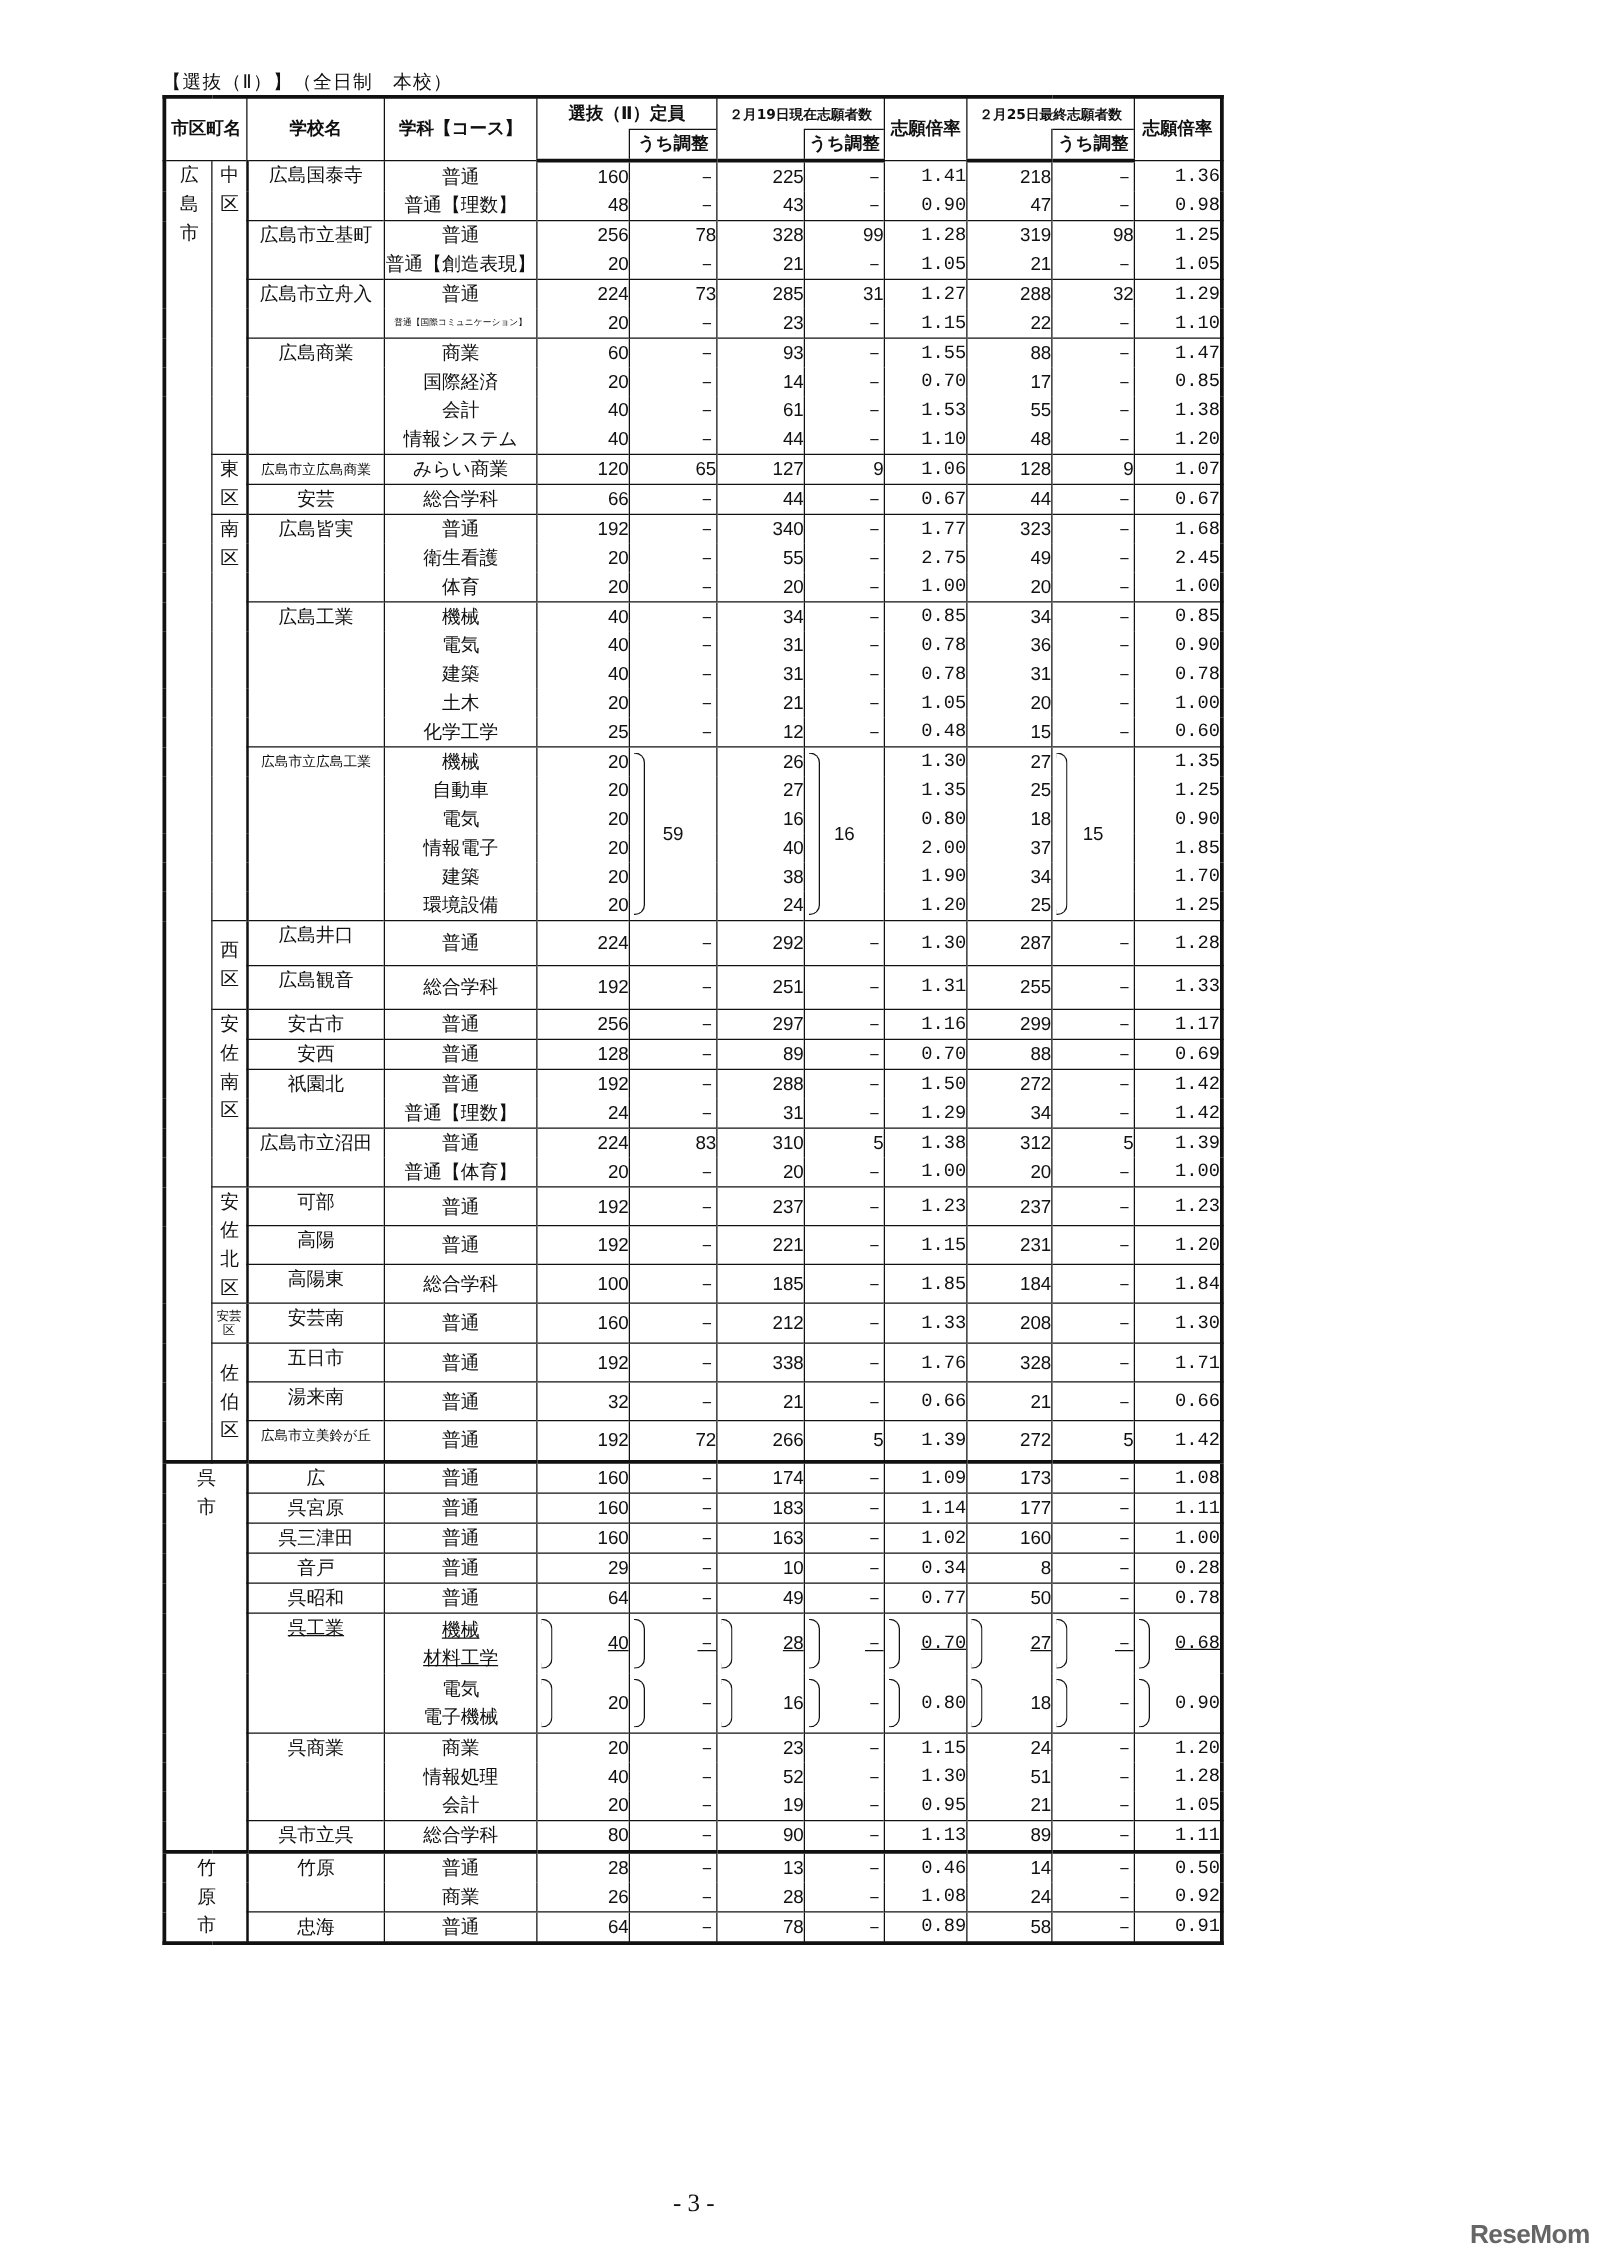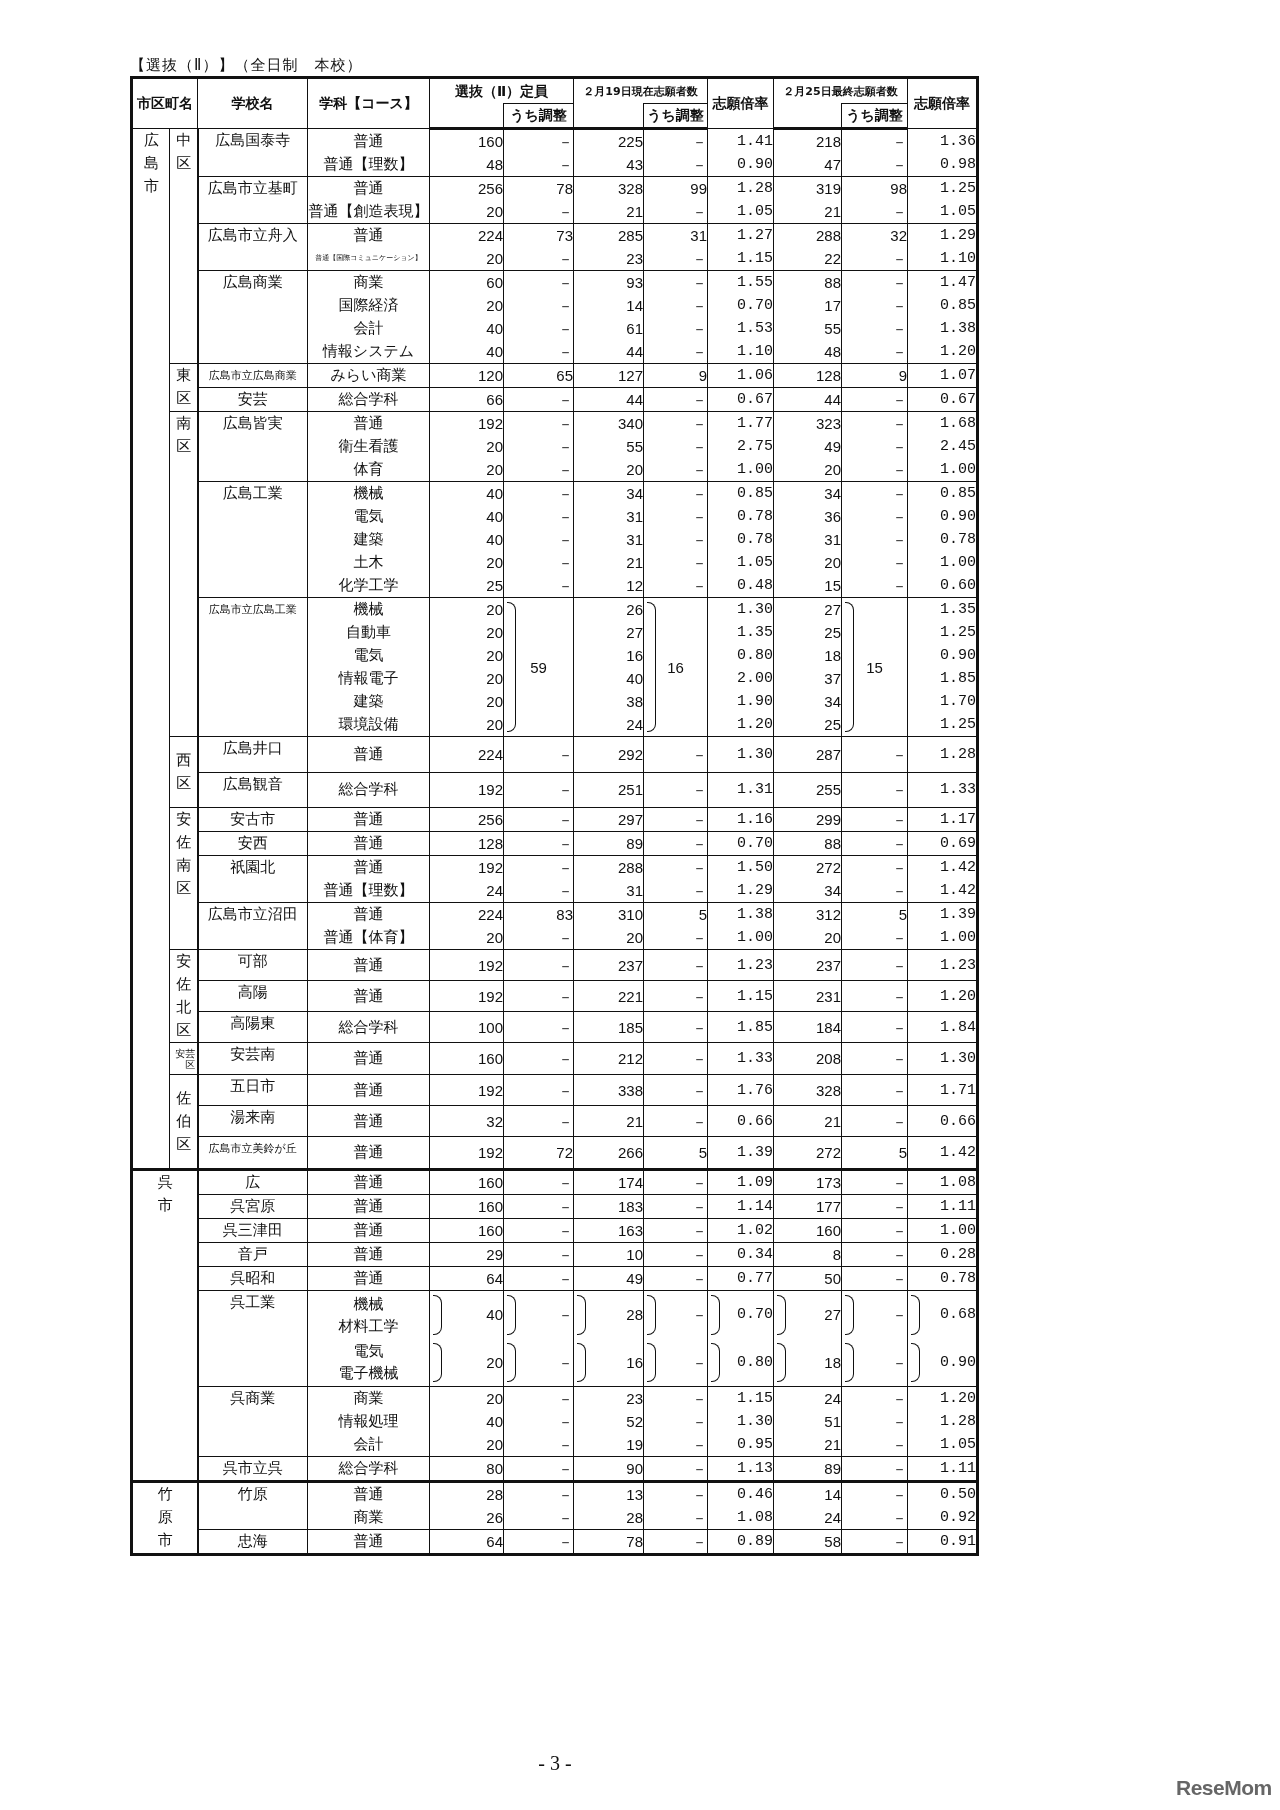--- a/index.html
+++ b/index.html
@@ -3,21 +3,21 @@
 <meta charset="utf-8">
 <style>
   html,body{margin:0;padding:0;background:#fff;}
   body{width:1280px;height:1810px;position:relative;font-family:"DejaVu Sans",sans-serif;color:#111;overflow:hidden;}
   .title{position:absolute;left:130px;top:56px;font-size:15px;letter-spacing:1px;}
   table.main{position:absolute;left:130px;top:76px;border-collapse:collapse;table-layout:fixed;border:3px solid #111;}
   table.main td, table.main th{padding:0;font-weight:normal;font-size:15px;height:23px;line-height:23px;overflow:hidden;white-space:nowrap;}
   table.main th{font-weight:bold;font-size:14px;text-align:center;border:1.5px solid #111;}
   .hdr-small{font-size:11px !important;}
   td.city{vertical-align:top;text-align:center;border-left:1.5px solid #111;border-right:1px solid #111;font-size:14px;line-height:17px;padding-top:3px;}
-  td.ward{vertical-align:top;text-align:right;border-right:2.5px solid #111;font-size:14px;line-height:17px;padding-top:3px;}
+  td.ward{vertical-align:top;text-align:center;border-right:2.5px solid #111;font-size:14px;line-height:17px;padding-top:3px;}
   td.school{text-align:center;border-right:1.5px solid #111;font-size:14px;vertical-align:top;}
   td.school.small{font-size:11px;}
   td.course{text-align:center;border-right:1.5px solid #111;font-size:14px;}
   td.course.tiny{font-size:7px;}
   td.num{text-align:right;padding-right:14px;border-right:1.5px solid #111;font-family:"Liberation Sans Narrow","Liberation Sans",sans-serif;font-size:18px;}
   td.adj{text-align:right;padding-right:4px;border-right:1.5px solid #111;font-family:"Liberation Sans",sans-serif;font-size:17px;}
   td.rate{text-align:right;padding-right:10px;border-right:1.5px solid #111;font-family:"Liberation Mono",monospace;font-size:17px;}
   td.adjc{text-align:center;border-right:1.5px solid #111;font-size:17px;font-family:"Liberation Sans",sans-serif;vertical-align:middle;}
   tr.grp-top td{border-top:1.5px solid #111;}
   tr.grp-top td.city, tr.grp-top td.ward{border-top:none;}
@@ -610,21 +610,21 @@
         <td class="course">普通</td>
         <td class="num">64</td>
         <td class="adj">－</td>
         <td class="num">49</td>
         <td class="adj">－</td>
         <td class="rate">0.77</td>
         <td class="num">50</td>
         <td class="adj">－</td>
         <td class="rate" style="border-right:none">0.78</td>
       </tr>
-      <tr class="grp-top" style="height: 48px;">
+      <tr class="grp-top" style="height: 48px; text-decoration: underline;">
         <td class="school" rowspan="2">呉工業</td>
         <td class="course" style="line-height:22px">
           <div>機械</div>
           <div>材料工学</div>
         </td>
         <td class="num brace">40</td>
         <td class="adj brace">－</td>
         <td class="num brace">28</td>
         <td class="adj brace">－</td>
         <td class="rate brace">0.70</td>

